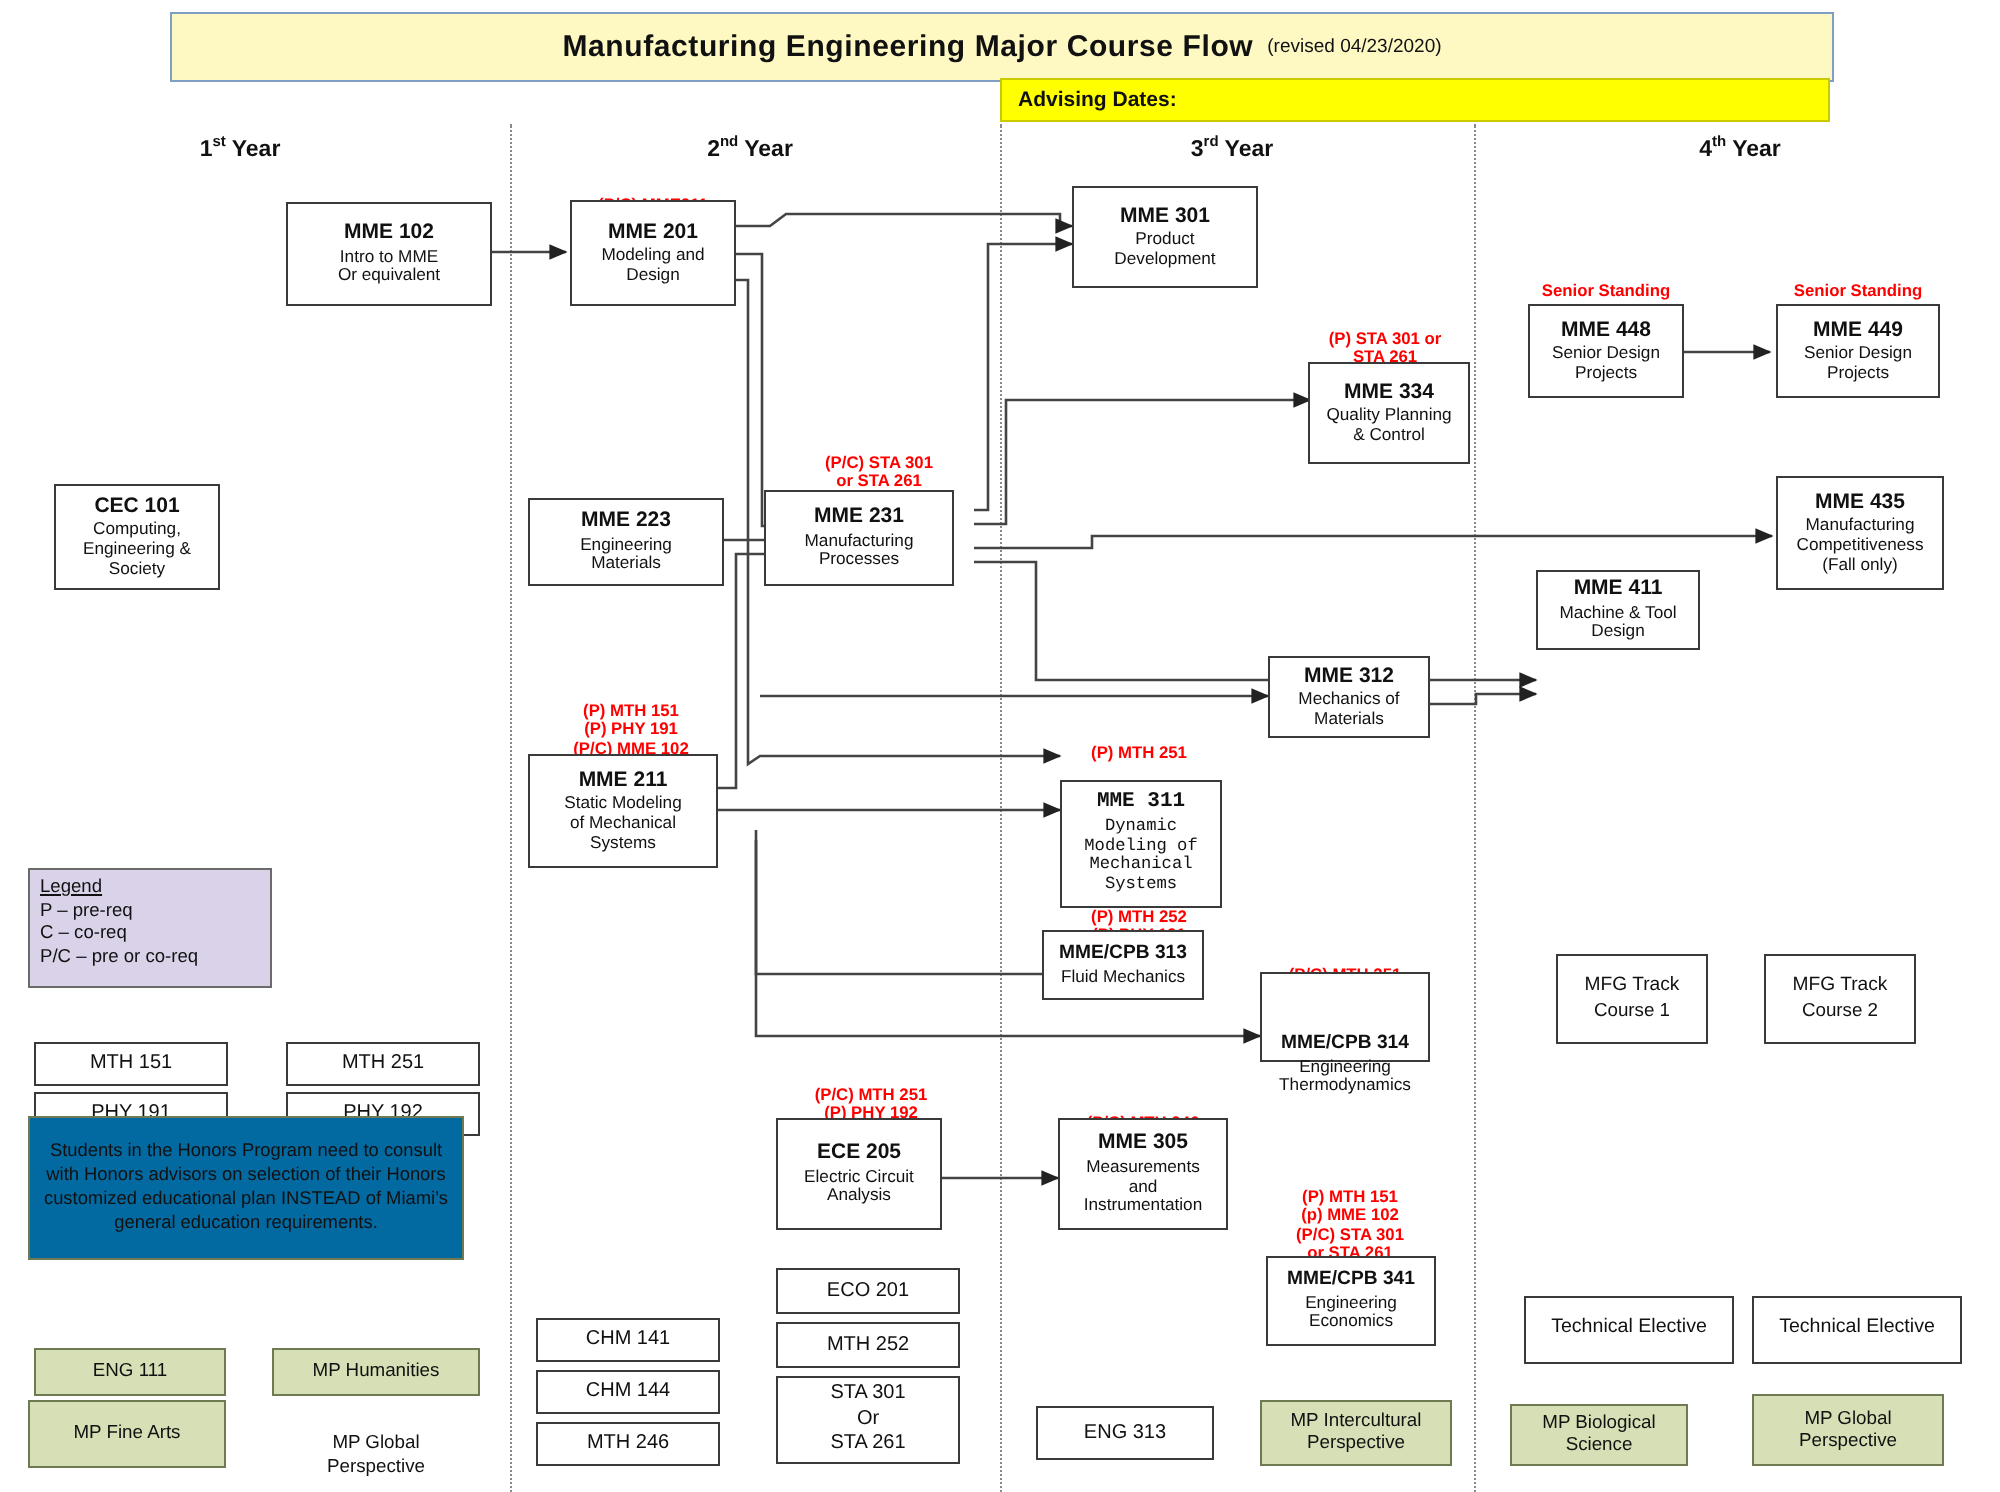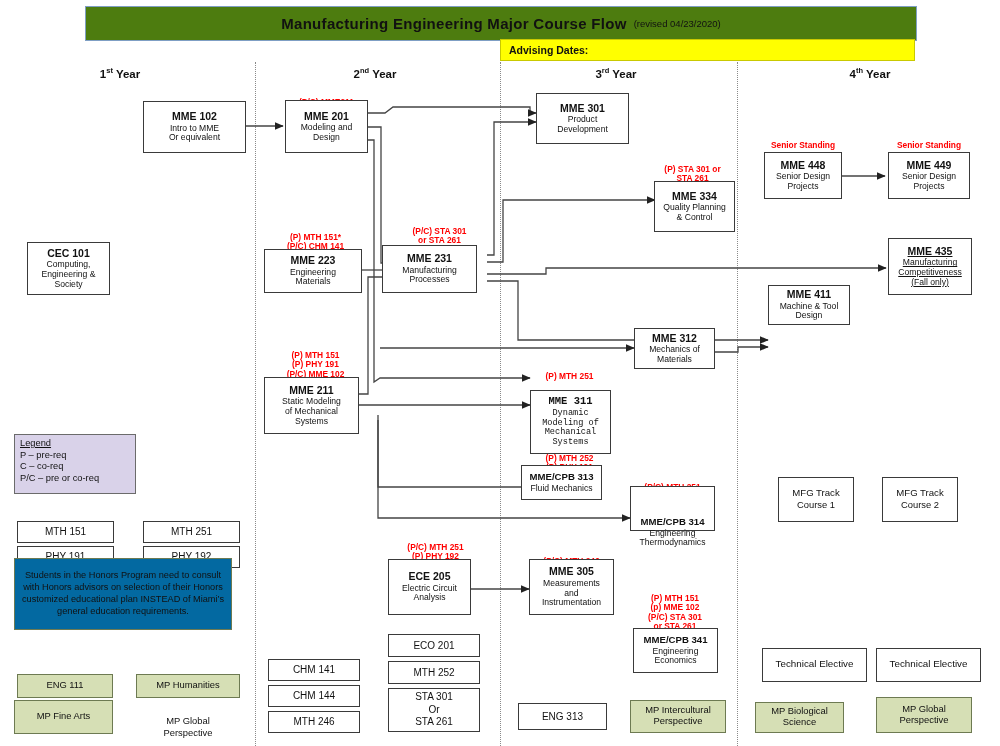--- a/index.html
+++ b/index.html
@@ -7,21 +7,21 @@
   body{
     font-family:"Liberation Sans", sans-serif;
     width:1000px;height:746px;position:relative;overflow:hidden;
     color:#111;
   }
   #canvas{position:absolute;left:0;top:0;width:1000px;height:746px;}
 
   
   .title-bar{
     position:absolute;left:85px;top:6px;width:830px;height:33px;
-    background:#4d7c0f;border:1px solid #7f9fc4;
+    background:#fef9c3;border:1px solid #7f9fc4;
     display:flex;align-items:center;justify-content:center;
   }
   .title-main{font-size:15px;font-weight:bold;letter-spacing:.3px;}
   .title-rev{font-size:9.5px;font-weight:normal;margin-left:7px;}
 
   .band{
     position:absolute;top:39px;height:22px;background:#ffff00;
     border:1px solid #c9c900;box-sizing:border-box;
     display:flex;align-items:center;
   }
@@ -212,24 +212,20 @@
 
   <div class="req" style="left:285px;top:88px;width:83px;white-space:pre-line;">
     <span>(P/C) MME211</span>
   </div>
   <div class="box" style="left:285px;top:100px;width:83px;height:53px;">
     <div class="code">MME 201</div>
     <div class="name" style="white-space:pre-line;">Modeling and
 Design</div>
   </div>
 
-  <div class="req" style="left:263px;top:223px;width:105px;white-space:pre-line;">
-    <span>(P) MTH  151*
-(P/C) CHM 141</span>
-  </div>
   <div class="box" style="left:264px;top:249px;width:98px;height:44px;">
     <div class="code">MME 223</div>
     <div class="name" style="white-space:pre-line;">Engineering
 Materials</div>
   </div>
 
   <div class="req" style="left:392px;top:217px;width:95px;white-space:pre-line;">
     <span>(P/C) STA 301
 or STA 261</span>
   </div>
@@ -376,21 +372,21 @@
 
   <div class="req" style="left:888px;top:141px;width:82px;">
     <span>Senior Standing</span>
   </div>
   <div class="box" style="left:888px;top:152px;width:82px;height:47px;">
     <div class="code">MME 449</div>
     <div class="name" style="white-space:pre-line;">Senior Design
 Projects</div>
   </div>
 
-  <div class="box" style="left:888px;top:238px;width:84px;height:57px;text-decoration:underline;">
+  <div class="box" style="left:888px;top:238px;width:84px;height:57px;">
     <div class="code">MME 435</div>
     <div class="name" style="white-space:pre-line;">Manufacturing
 Competitiveness
 (Fall only)</div>
   </div>
 
   <div class="box" style="left:768px;top:285px;width:82px;height:40px;">
     <div class="code">MME 411</div>
     <div class="name" style="white-space:pre-line;">Machine &amp; Tool
 Design</div>

